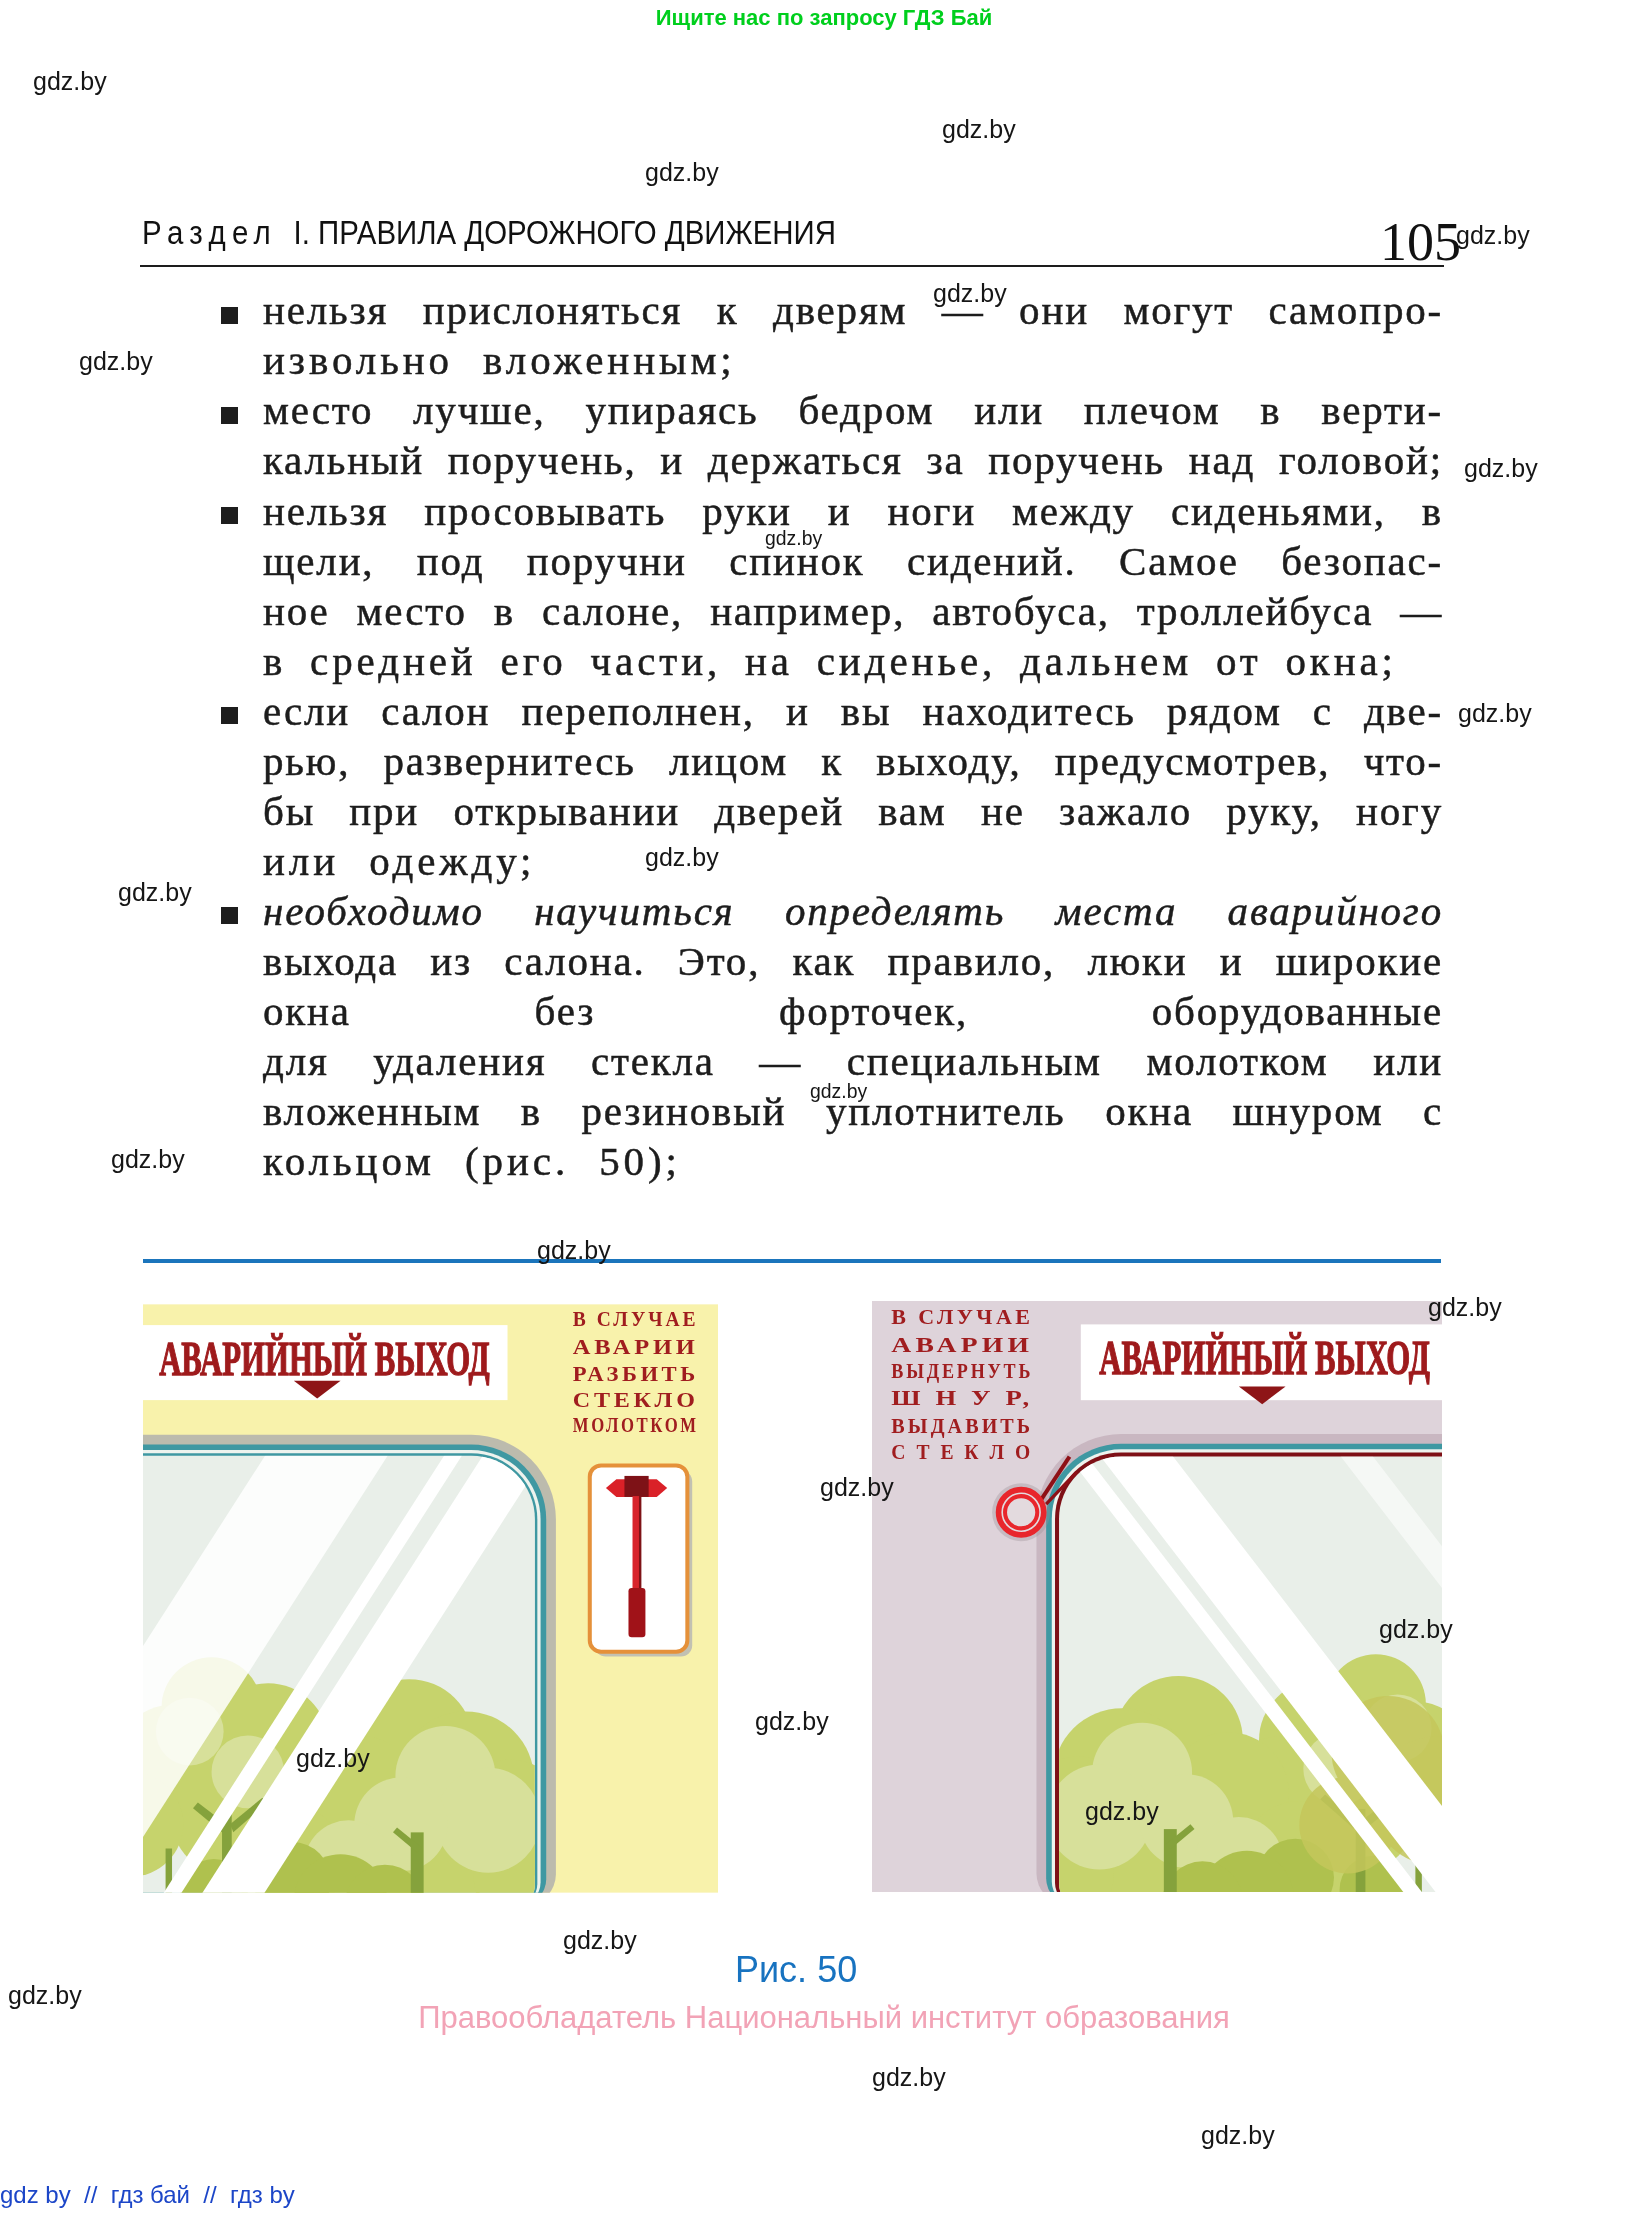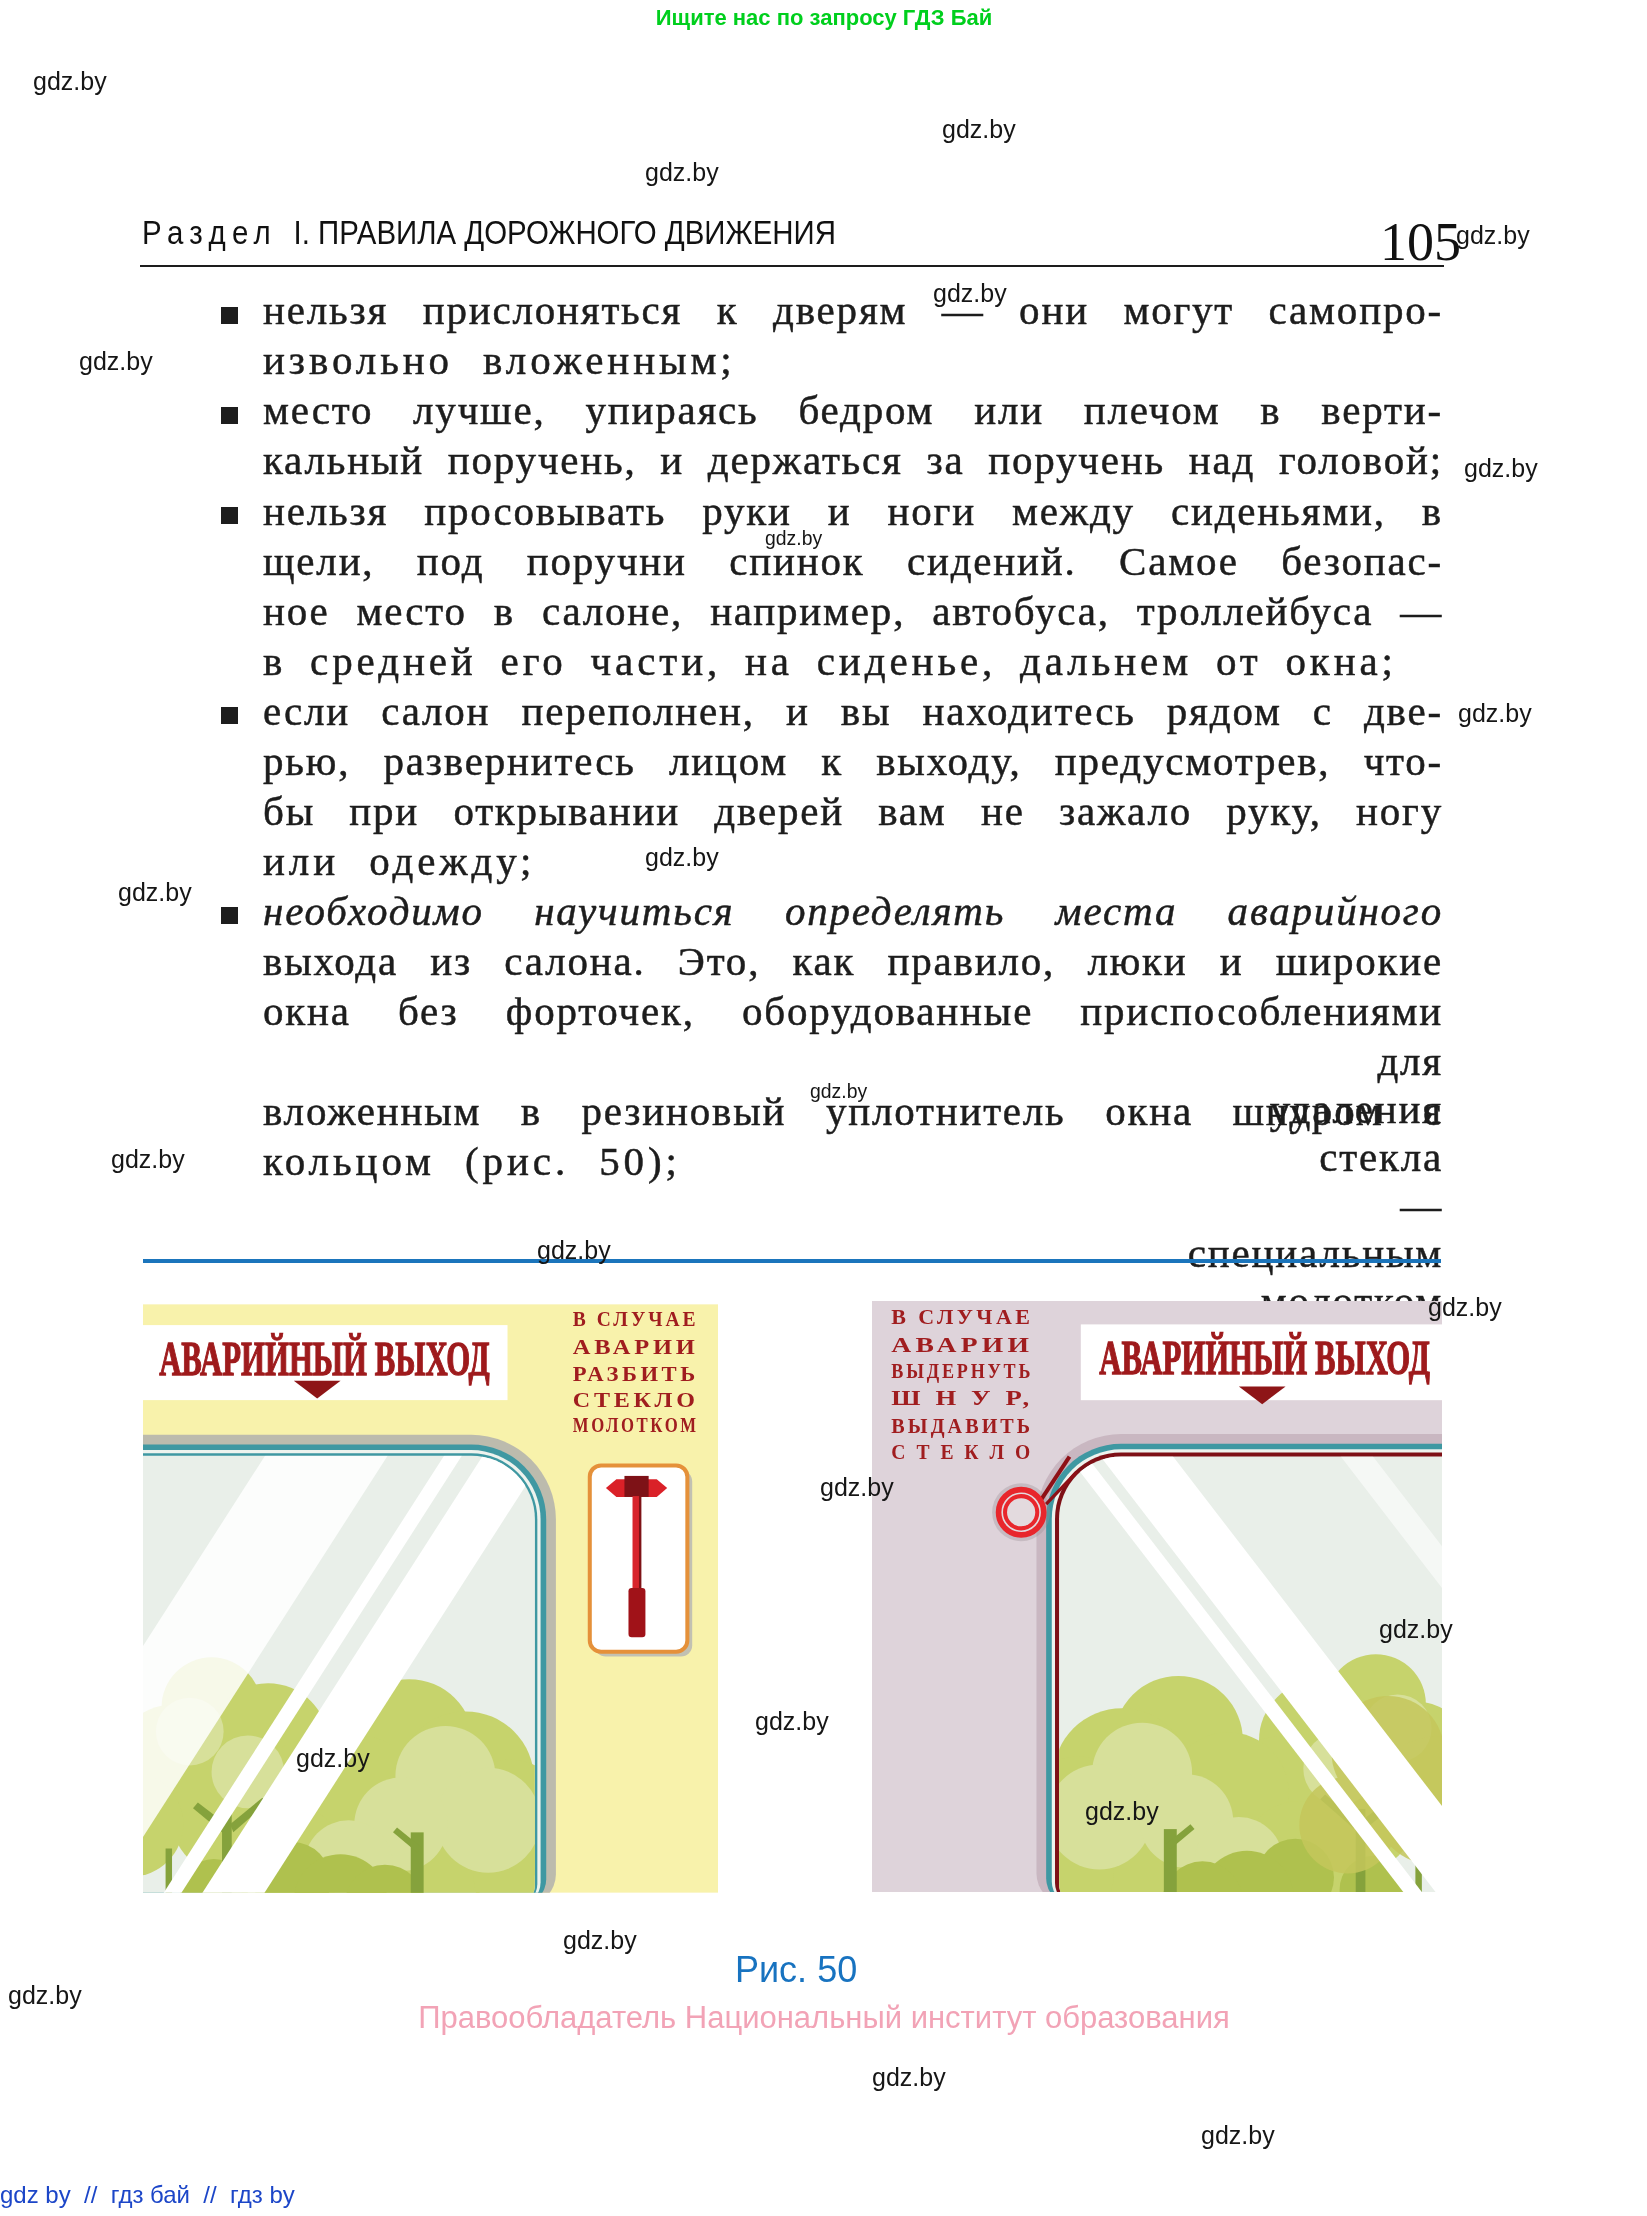--- a/index.html
+++ b/index.html
@@ -209,24 +209,23 @@
       <span>люки</span>
       <span>и</span>
       <span>широкие</span>
     </div>
 
   <div class="ln" id="L15" style="top:987px;">
       <span>окна</span>
       <span>без</span>
       <span>форточек,</span>
       <span>оборудованные</span>
-      <span>приспособлениями</span>
-    </div>
-
-  <div class="ln" id="L16" style="top:1037px;flex-direction:column;">
+    </div>
+
+  <div class="ln" id="L16" style="top:1037px;">
       <span>для</span>
       <span>удаления</span>
       <span>стекла</span>
       <span>—</span>
       <span>специальным</span>
       <span>молотком</span>
       <span>или</span>
     </div>
 
   <div class="ln" id="L17" style="top:1087px;">

